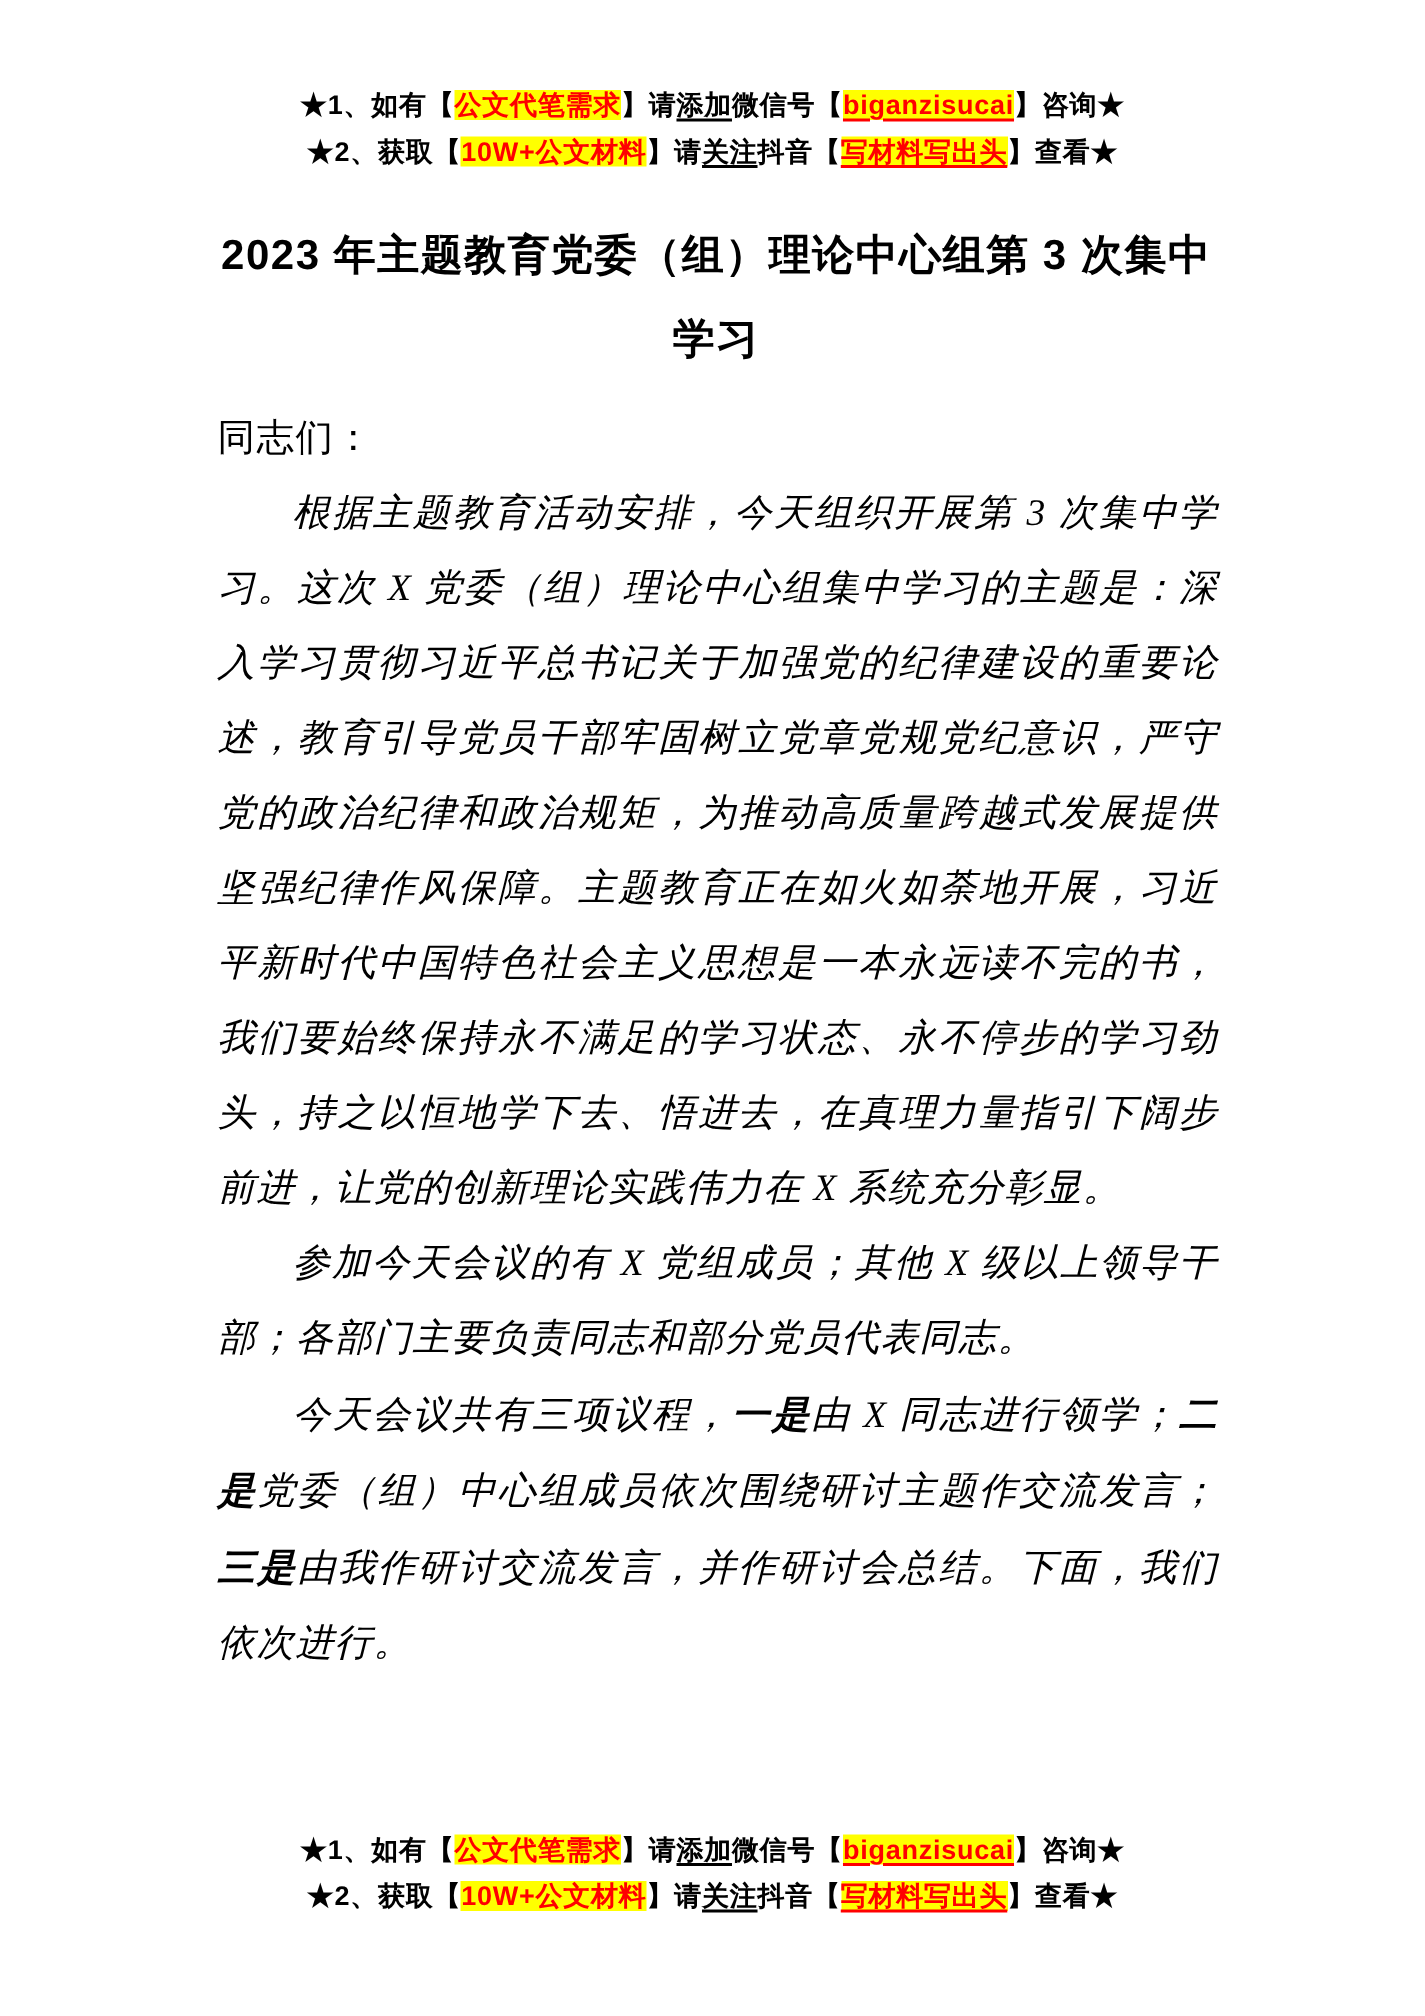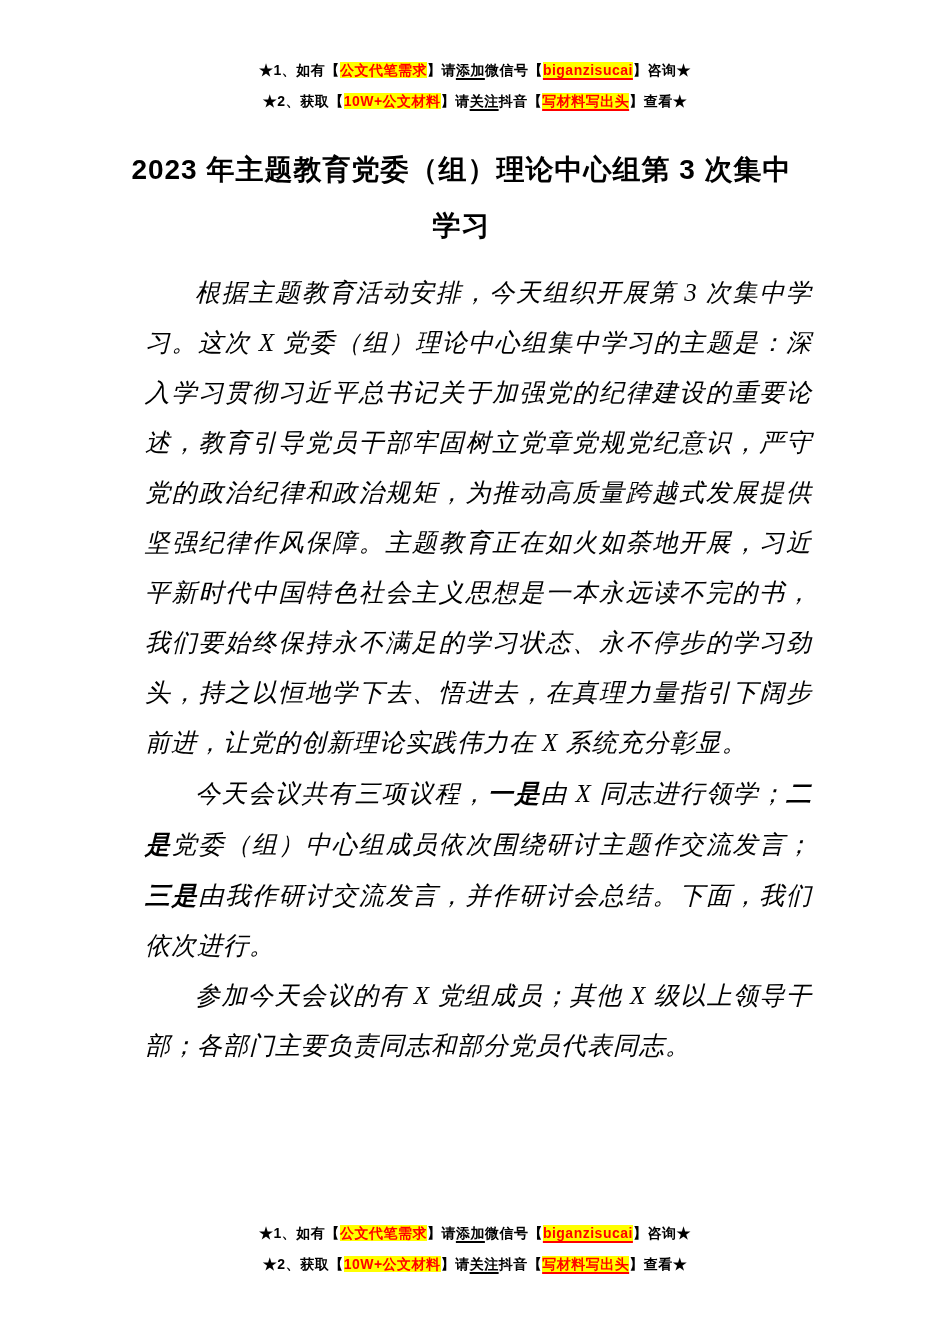--- a/index.html
+++ b/index.html
@@ -17,21 +17,21 @@
     font-family: "Liberation Serif", serif;
   }
   
   .banner {
     position: absolute;
     left: 0;
     right: 0;
     text-align: center;
     font-family: "Liberation Sans", sans-serif;
     font-weight: bold;
-    font-size: 14px;
+    font-size: 18px;
     line-height: 31px;
     letter-spacing: 0.5px;
   }
   .banner-top { top: 55px; }
   .banner-bottom { top: 1218px; }
   .seg-plain { color: #000000; }
   .seg-underline {
     color: #000000;
     text-decoration: underline;
     text-decoration-thickness: 2px;
@@ -45,21 +45,21 @@
     color: #ff0000;
     background: #ffff00;
     text-decoration: underline;
     text-decoration-thickness: 2px;
     text-underline-offset: 3px;
   }
   
   .title {
     position: absolute;
     top: 142px;
-    left: 129px;
+    left: 145px;
     width: 665px;
     text-align: center;
     font-family: "Liberation Sans", sans-serif;
     font-weight: bold;
     font-size: 28px;
     line-height: 56px;
     letter-spacing: 1px;
   }
   
   .doc-body {
@@ -93,23 +93,24 @@
   <div class="banner banner-top">
       <div class="banner-line"><span class="seg-plain">★1、如有【</span><span class="seg-highlight" style="background: rgb(255, 255, 0); color: rgb(255, 0, 0);">公文代笔需求</span><span class="seg-plain">】请</span><span class="seg-underline">添加</span><span class="seg-plain">微信号【</span><span class="seg-highlight-underline" style="background: rgb(255, 255, 0); color: rgb(255, 0, 0);">biganzisucai</span><span class="seg-plain">】咨询★</span></div>
       <div class="banner-line"><span class="seg-plain">★2、获取【</span><span class="seg-highlight" style="background: rgb(255, 255, 0); color: rgb(255, 0, 0);">10W+公文材料</span><span class="seg-plain">】请</span><span class="seg-underline">关注</span><span class="seg-plain">抖音【</span><span class="seg-highlight-underline" style="background: rgb(255, 255, 0); color: rgb(255, 0, 0);">写材料写出头</span><span class="seg-plain">】查看★</span></div>
     </div>
 
   <div class="title">
     <div class="title-line">2023 年主题教育党委（组）理论中心组第 3 次集中学习</div>
   </div>
 
   <div class="doc-body">
+      <p><span>同志们：</span></p>
       <p class="indent"><span>根据主题教育活动安排，今天组织开展第 3 次集中学习。这次 X 党委（组）理论中心组集中学习的主题是：深入学习贯彻习近平总书记关于加强党的纪律建设的重要论述，教育引导党员干部牢固树立党章党规党纪意识，严守党的政治纪律和政治规矩，为推动高质量跨越式发展提供坚强纪律作风保障。主题教育正在如火如荼地开展，习近平新时代中国特色社会主义思想是一本永远读不完的书，我们要始终保持永不满足的学习状态、永不停步的学习劲头，持之以恒地学下去、悟进去，在真理力量指引下阔步前进，让党的创新理论实践伟力在 X 系统充分彰显。</span></p>
+      <p class="indent"><span>参加今天会议的有 X 党组成员；其他 X 级以上领导干部；各部门主要负责同志和部分党员代表同志。</span></p>
       <p class="indent"><span>今天会议共有三项议程，</span><span class="bold">一是</span><span>由 X 同志进行领学；</span><span class="bold">二是</span><span>党委（组）中心组成员依次围绕研讨主题作交流发言；</span><span class="bold">三是</span><span>由我作研讨交流发言，并作研讨会总结。下面，我们依次进行。</span></p>
-      <p class="indent"><span>参加今天会议的有 X 党组成员；其他 X 级以上领导干部；各部门主要负责同志和部分党员代表同志。</span></p>
     </div>
 
   <div class="banner banner-bottom">
       <div class="banner-line"><span class="seg-plain">★1、如有【</span><span class="seg-highlight" style="background: rgb(255, 255, 0); color: rgb(255, 0, 0);">公文代笔需求</span><span class="seg-plain">】请</span><span class="seg-underline">添加</span><span class="seg-plain">微信号【</span><span class="seg-highlight-underline" style="background: rgb(255, 255, 0); color: rgb(255, 0, 0);">biganzisucai</span><span class="seg-plain">】咨询★</span></div>
       <div class="banner-line"><span class="seg-plain">★2、获取【</span><span class="seg-highlight" style="background: rgb(255, 255, 0); color: rgb(255, 0, 0);">10W+公文材料</span><span class="seg-plain">】请</span><span class="seg-underline">关注</span><span class="seg-plain">抖音【</span><span class="seg-highlight-underline" style="background: rgb(255, 255, 0); color: rgb(255, 0, 0);">写材料写出头</span><span class="seg-plain">】查看★</span></div>
     </div>
 
 </div>
 
 </body></html>

